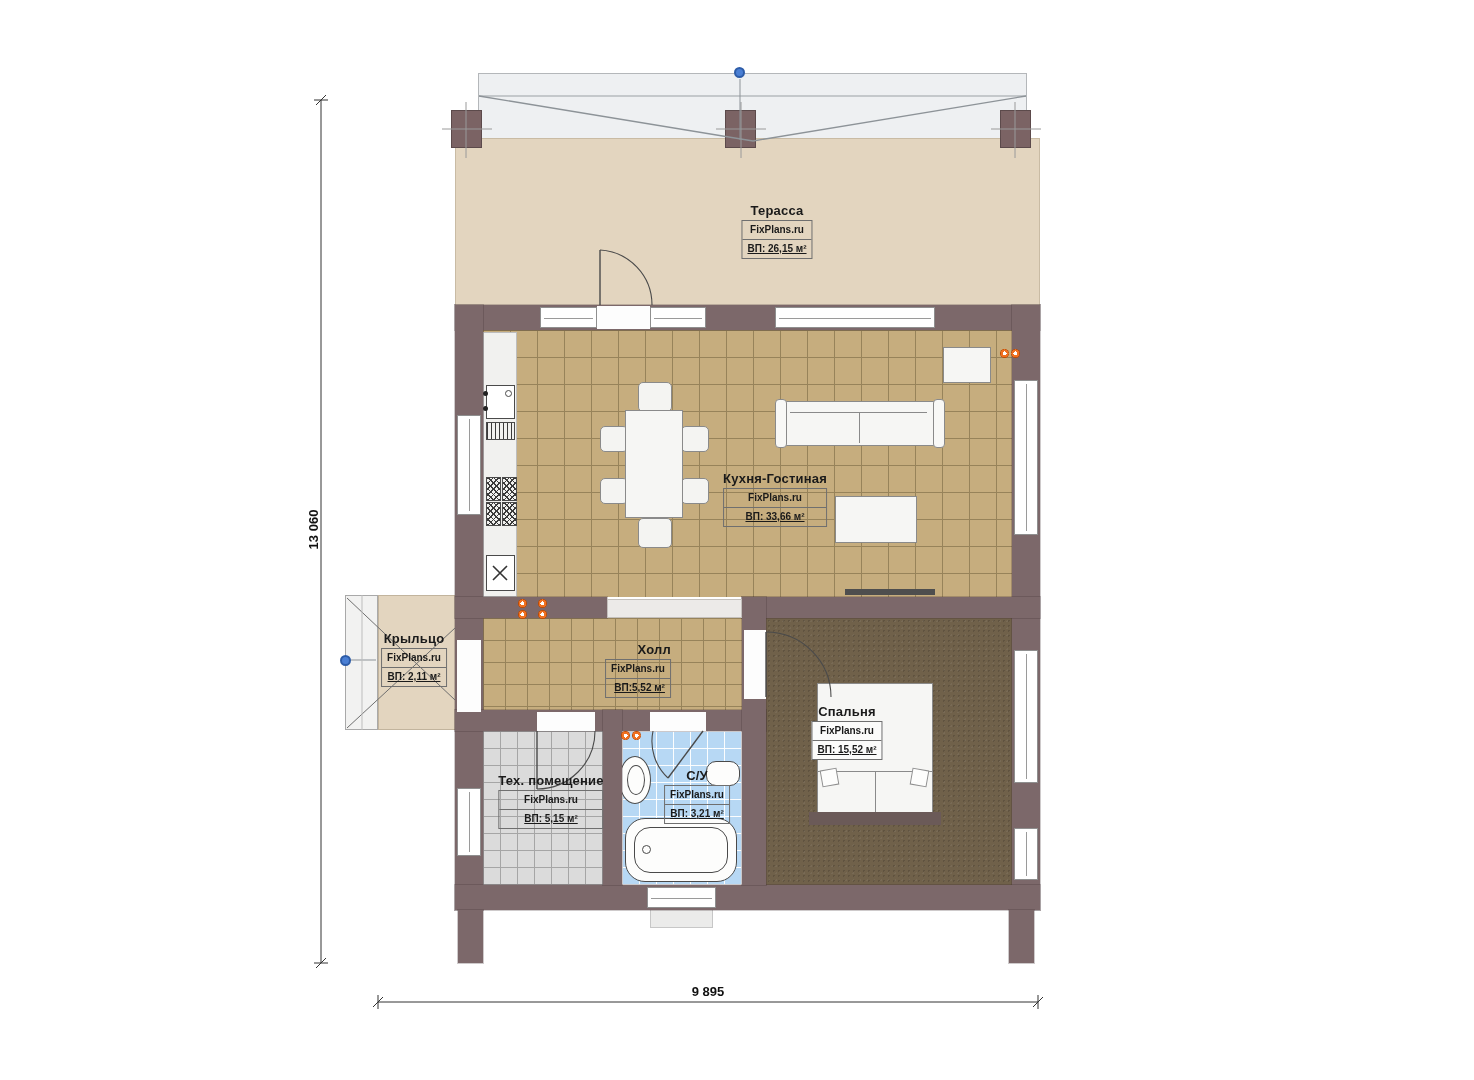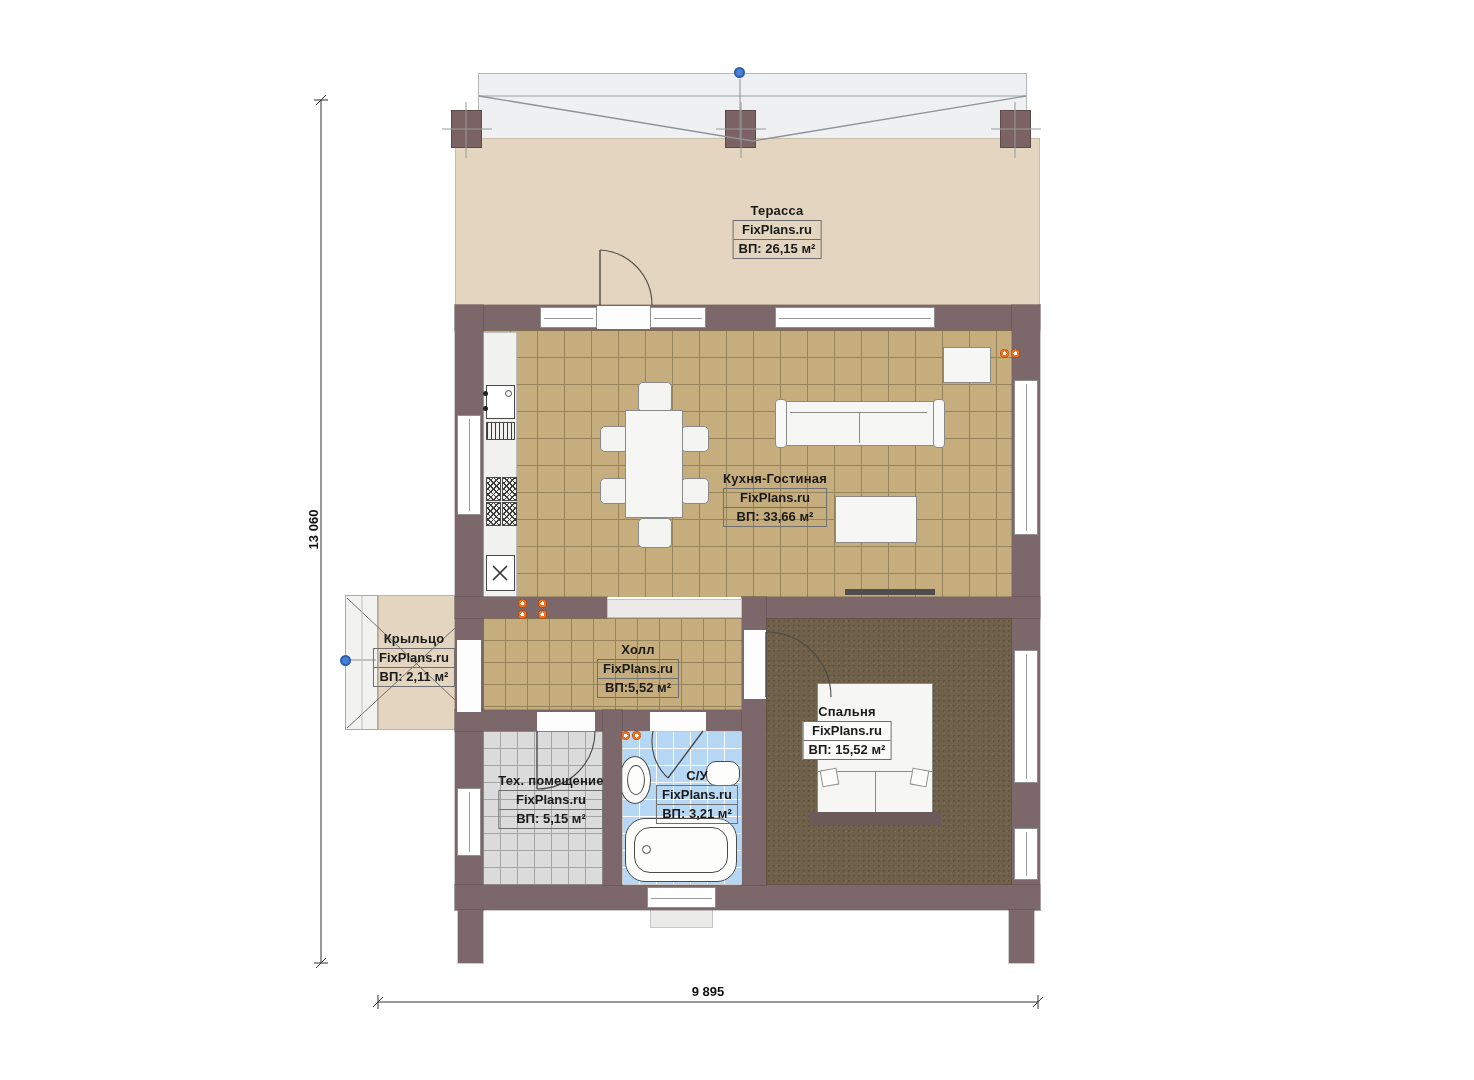--- a/index.html
+++ b/index.html
@@ -50,22 +50,22 @@
   .rounded{border:1px solid #4a4a4a;background:#fdfdfc;z-index:16;}
   
   .socket{z-index:30;}
   .socket i{position:absolute;width:9px;height:9px;border-radius:50%;
     background:radial-gradient(circle at 50% 50%, #fff 0 2px, #f07020 2px 4px, #c14a00 4px);}
   .handle{width:11px;height:11px;border-radius:50%;background:#4a7fd4;border:2px solid #2d5ca8;z-index:40;}
   
   .rlabel{position:absolute;transform:translateX(-50%);text-align:center;z-index:35;white-space:nowrap;}
   .rname{font-size:13px;font-weight:bold;line-height:15px;letter-spacing:.2px;}
   .lbox{margin:2px auto 0;border:1px solid #6f6f6f;background:transparent;}
-  .lrow{font-size:13px;font-weight:bold;line-height:18px;padding:0 5px;}
-  .lrow+.lrow{border-top:1px solid #6f6f6f;}
+  .lrow{font-size:10px;font-weight:bold;line-height:18px;padding:0 5px;}
+  .lrow+.lrow{border-top:1px solid #6f6f6f;text-decoration:underline;}
   .dim{position:absolute;font-size:13px;font-weight:bold;color:#111;z-index:35;white-space:nowrap;}
   .dim-v{transform:rotate(-90deg);transform-origin:center;}
   svg.lines{position:absolute;left:0;top:0;z-index:26;pointer-events:none;}
 </style>
 </head>
 <body>
 
 <div class="canvas">
 
   <div class="a roof" style="left:478px;top:73px;width:549px;height:67px;"></div>
@@ -246,21 +246,21 @@
   </div>
 
   <div class="rlabel" style="left:414px;top:631px;">
     <div class="rname">Крыльцо</div>
     <div class="lbox">
       <div class="lrow">FixPlans.ru</div>
       <div class="lrow">ВП: 2,11 м²</div>
     </div>
   </div>
 
-  <div class="rlabel" style="left:638px;top:642px;">
+  <div class="rlabel" style="left:638px;top:642px;text-align:right;">
     <div class="rname">Холл</div>
     <div class="lbox">
       <div class="lrow">FixPlans.ru</div>
       <div class="lrow">ВП:5,52 м²</div>
     </div>
   </div>
 
   <div class="rlabel" style="left:847px;top:704px;">
     <div class="rname">Спальня</div>
     <div class="lbox" style="background:#fbfbfa;">

